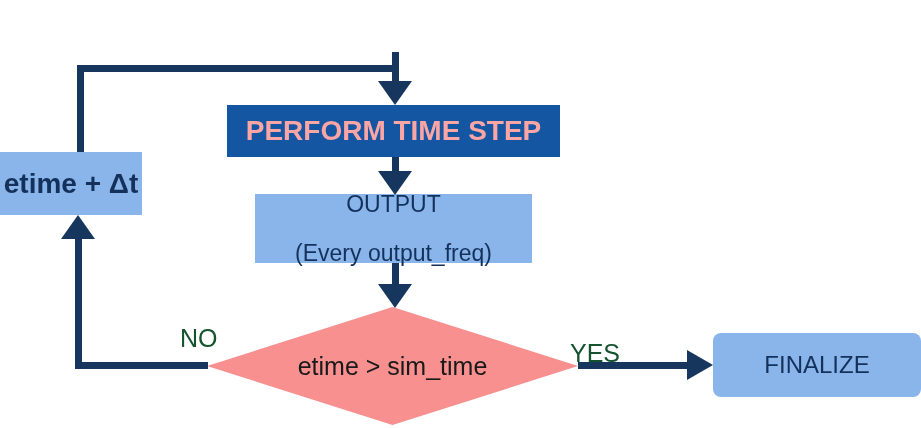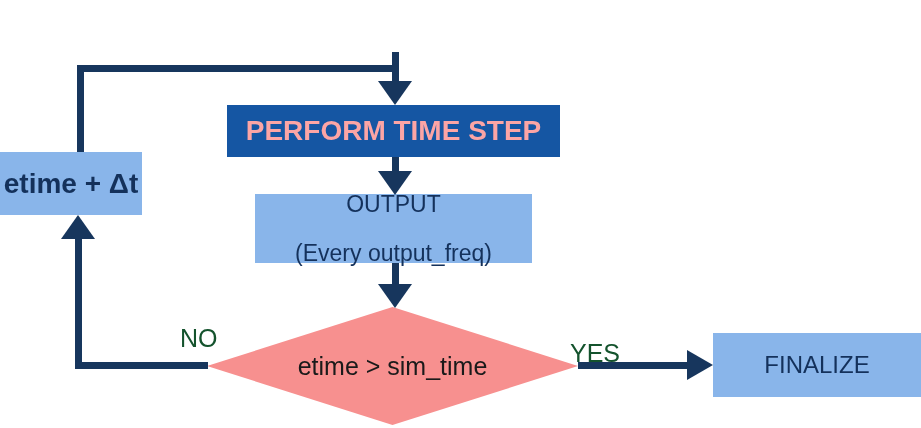--- a/index.html
+++ b/index.html
@@ -78,21 +78,21 @@
   </div>
 
   <div class="node box-light" id="etime" style="background-color: rgb(137, 181, 234);">
     <span class="lbl">etime + Δt</span>
   </div>
 
   <div class="node" id="decision" style="background-color: rgb(247, 144, 143);">
     <span class="lbl">etime &gt; sim_time</span>
   </div>
 
-  <div class="node box-light" id="finalize" style="background-color: rgb(137, 181, 234);">
+  <div class="node box-light" id="finalize" style="background-color: rgb(137, 181, 234); border-radius: 8px;">
     <span class="lbl">FINALIZE</span>
   </div>
 
   <div class="seg" style="left: 392px; top: 52px; width: 7px; height: 33px; background-color: rgb(23, 54, 93);"></div>
   <div class="head head-down" style="left: 378px; top: 81px; width: 34px; height: 24px; background-color: rgb(23, 54, 93);"></div>
 
   <div class="seg" style="left: 77px; top: 65px; width: 7px; height: 87px; background-color: rgb(23, 54, 93);"></div>
   <div class="seg" style="left: 77px; top: 65px; width: 322px; height: 7px; background-color: rgb(23, 54, 93);"></div>
 
   <div class="seg" style="left: 392px; top: 157px; width: 7px; height: 18px; background-color: rgb(23, 54, 93);"></div>

